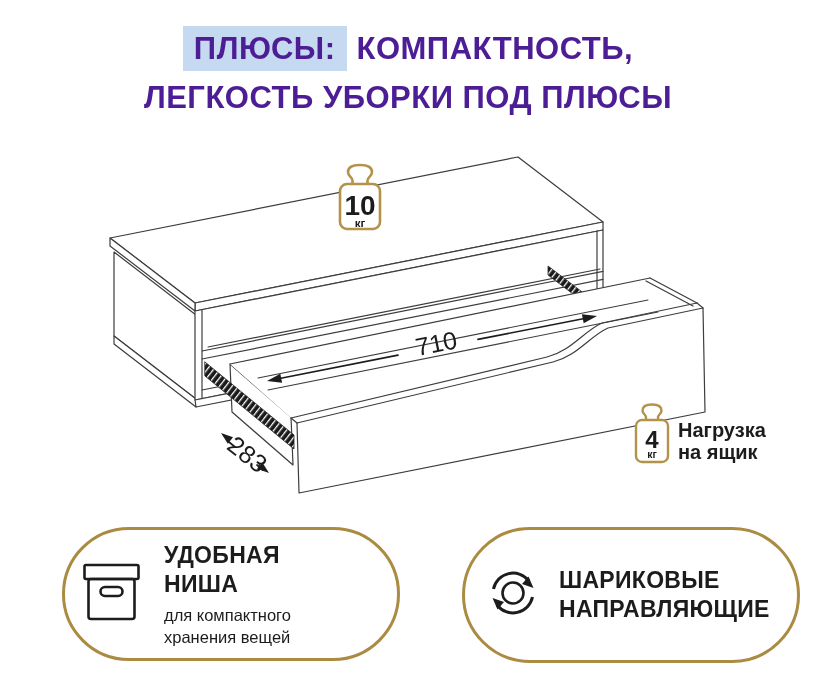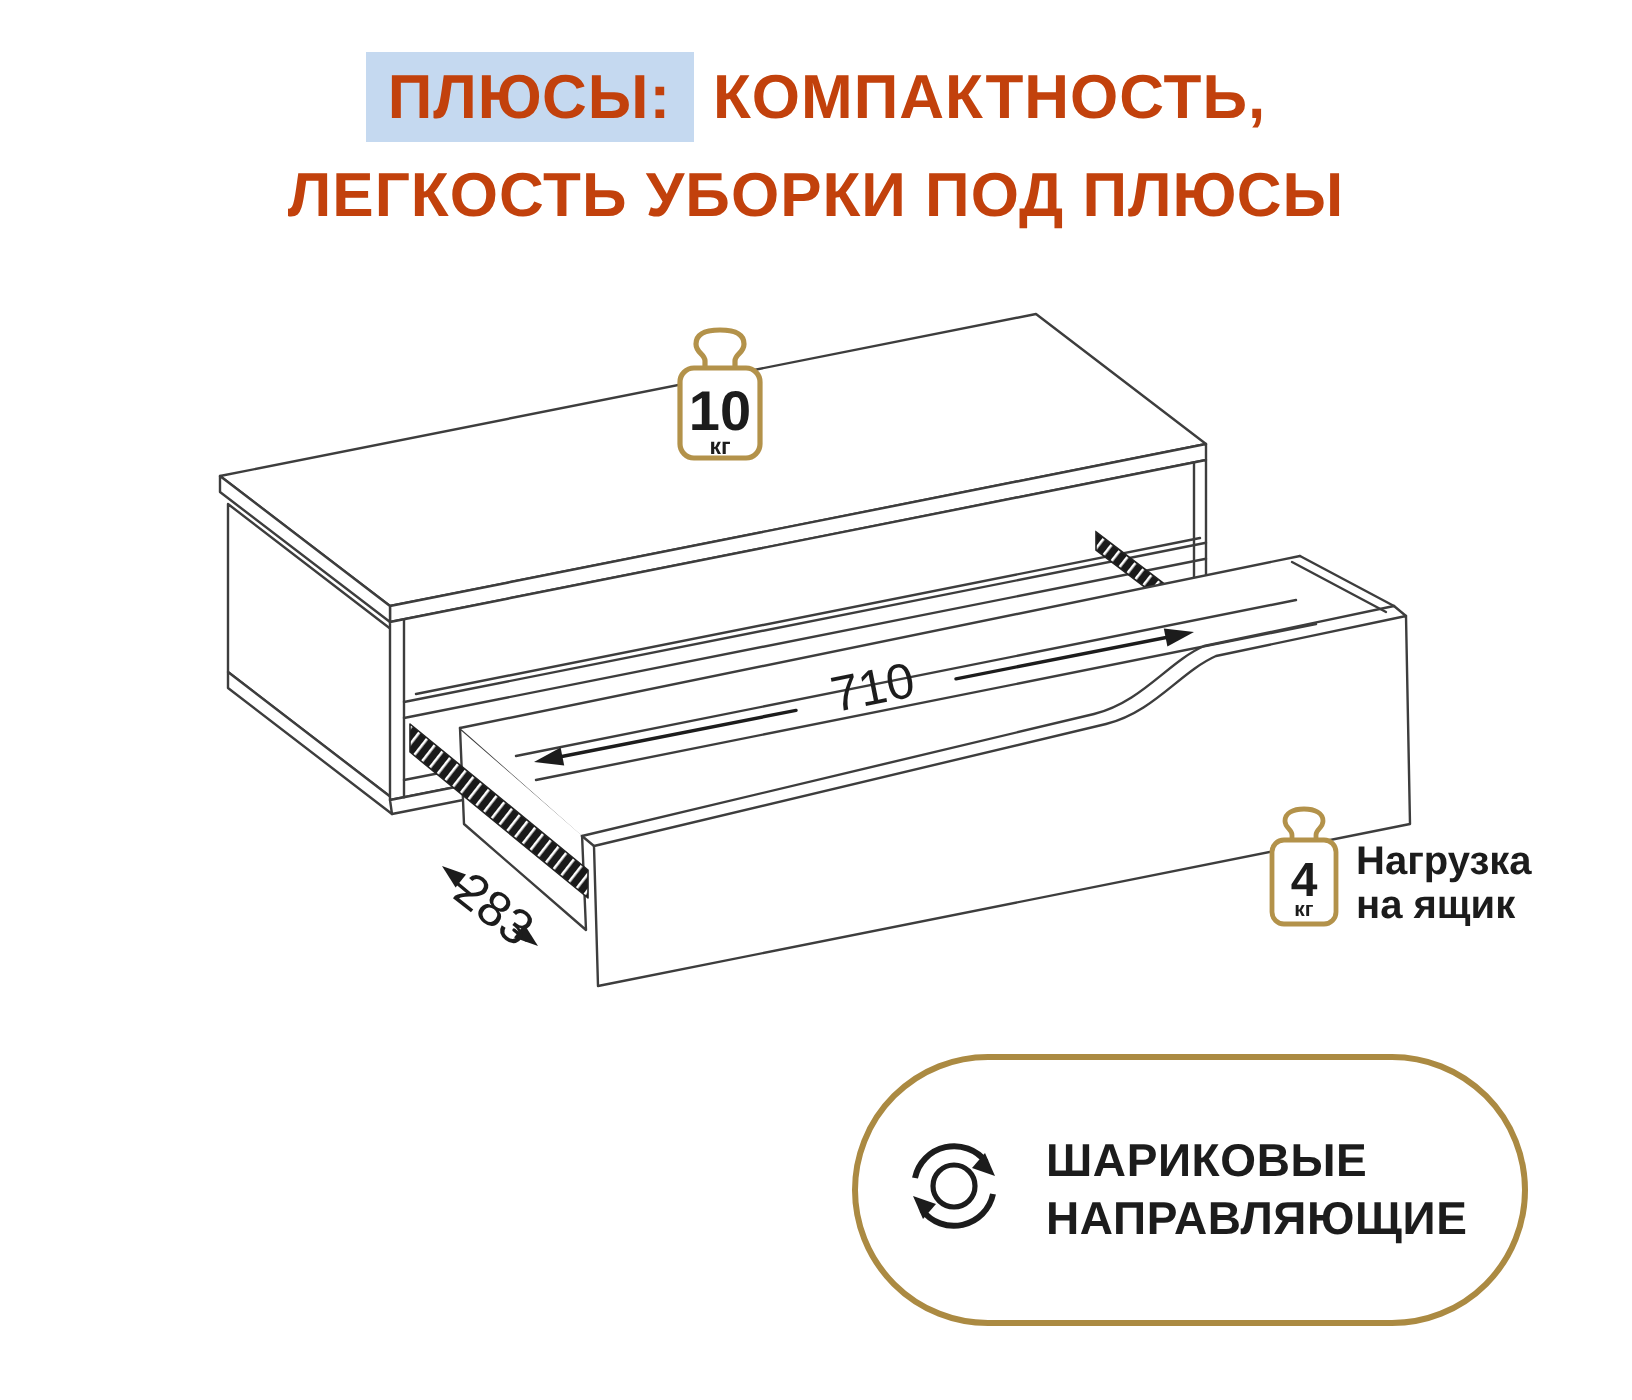--- a/index.html
+++ b/index.html
@@ -1,29 +1,29 @@
 <!DOCTYPE html>
 <html><head>
 <meta charset="utf-8">
 <style>
   html,body{margin:0;padding:0;background:#ffffff;}
   .page{position:relative;width:816px;height:700px;background:#fff;overflow:hidden;
         font-family:"Liberation Sans",sans-serif;color:#1c1c1c;}
   
   .title{position:absolute;top:24px;left:0;right:0;text-align:center;
-         font-size:31px;line-height:49px;font-weight:700;letter-spacing:.5px;color:#c2410c;}
+         font-size:31px;line-height:49px;font-weight:700;letter-spacing:.5px;color:#4c1d95;}
   .title .hl{background:#c5d9f0;padding:5px 11px;}
   .title .rest{margin-left:10px;}
   
   .diagram{position:absolute;left:0;top:0;width:816px;height:700px;}
   
   .feature-card{position:absolute;display:flex;align-items:center;box-sizing:border-box;
                 border:3px solid #ab8a42;border-radius:70px;background:#fff;}
   .card-left{left:62px;top:527px;width:338px;height:134px;padding-left:18px;}
-  .card-right{left:426px;top:527px;width:338px;height:136px;padding-left:22px;}
+  .card-right{left:462px;top:527px;width:338px;height:136px;padding-left:22px;}
   .card-icon{flex:none;}
   .card-left .card-text{margin-left:24px;}
   .card-right .card-text{margin-left:20px;}
   .card-title{font-size:23px;line-height:29px;font-weight:700;letter-spacing:.3px;}
   .card-desc{font-size:16.5px;line-height:22px;font-weight:500;margin-top:5px;}
   svg text{font-family:"Liberation Sans",sans-serif;}
 </style>
 </head>
 <body>
 
@@ -103,20 +103,41 @@
     <text x="678" y="459" font-size="20" font-weight="600" fill="#1c1c1c">на ящик</text>
   </svg>
 
   <div class="title">
     <div>
       <span class="hl">ПЛЮСЫ:</span><span class="rest">КОМПАКТНОСТЬ,</span>
     </div>
     <div>ЛЕГКОСТЬ УБОРКИ ПОД ПЛЮСЫ</div>
   </div>
 
+  <div class="feature-card card-left">
+    <span class="card-icon">
+      <svg width="57" height="59" viewBox="0 0 57 59">
+        <g fill="none" stroke="#1c1c1c" stroke-width="2.6" stroke-linejoin="round">
+          <rect x="1.5" y="2" width="54" height="14" rx="1.5"></rect>
+          <rect x="5.5" y="16" width="46" height="40" rx="2.5"></rect>
+          <rect x="17.5" y="24" width="22" height="9" rx="4.5"></rect>
+        </g>
+      </svg>
+    </span>
+    <div class="card-text">
+      <div class="card-title">
+        <div>УДОБНАЯ</div>
+        <div>НИША</div>
+      </div>
+      <div class="card-desc">
+        <div>для компактного</div>
+        <div>хранения вещей</div>
+      </div>
+    </div>
+  </div>
 
   <div class="feature-card card-right">
     <span class="card-icon">
       <svg width="52" height="52" viewBox="0 0 52 52">
         <g fill="none" stroke="#1c1c1c">
           <circle cx="26" cy="26" r="10.5" stroke-width="2.6"></circle>
           <path d="M6.5,22 A20,20 0 0 1 42,14" stroke-width="3"></path>
           <path d="M45.5,30 A20,20 0 0 1 10,38" stroke-width="3"></path>
         </g>
         <polygon points="46.5,21 41.5,9.5 35,17" fill="#1c1c1c"></polygon>

